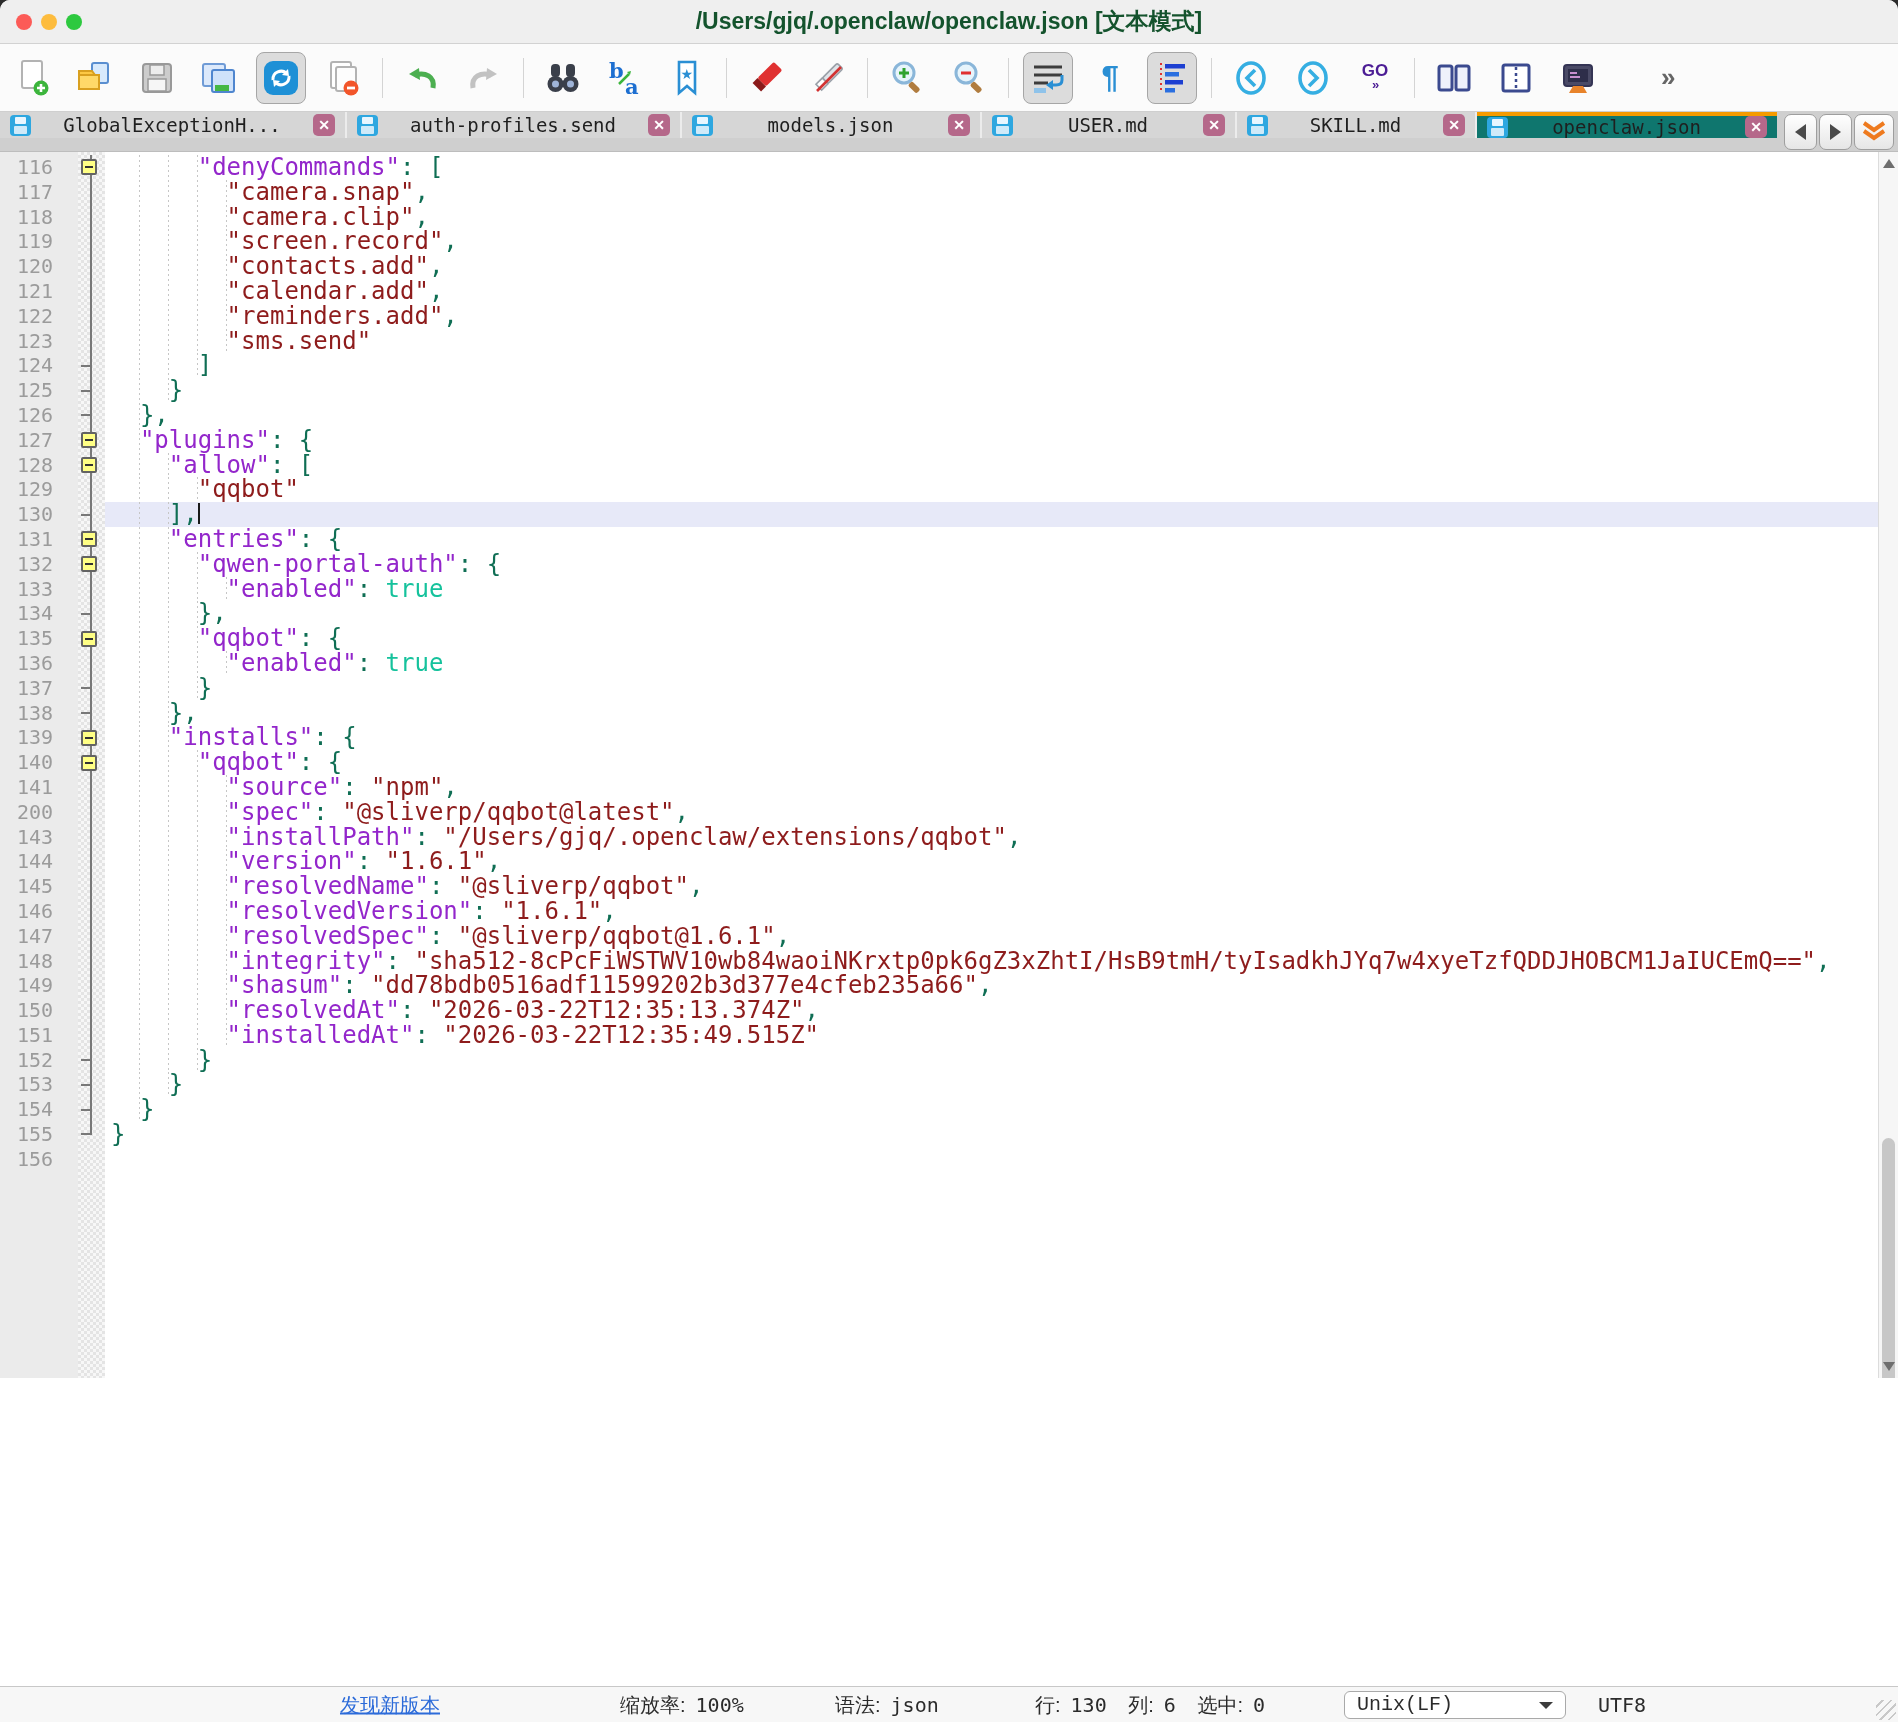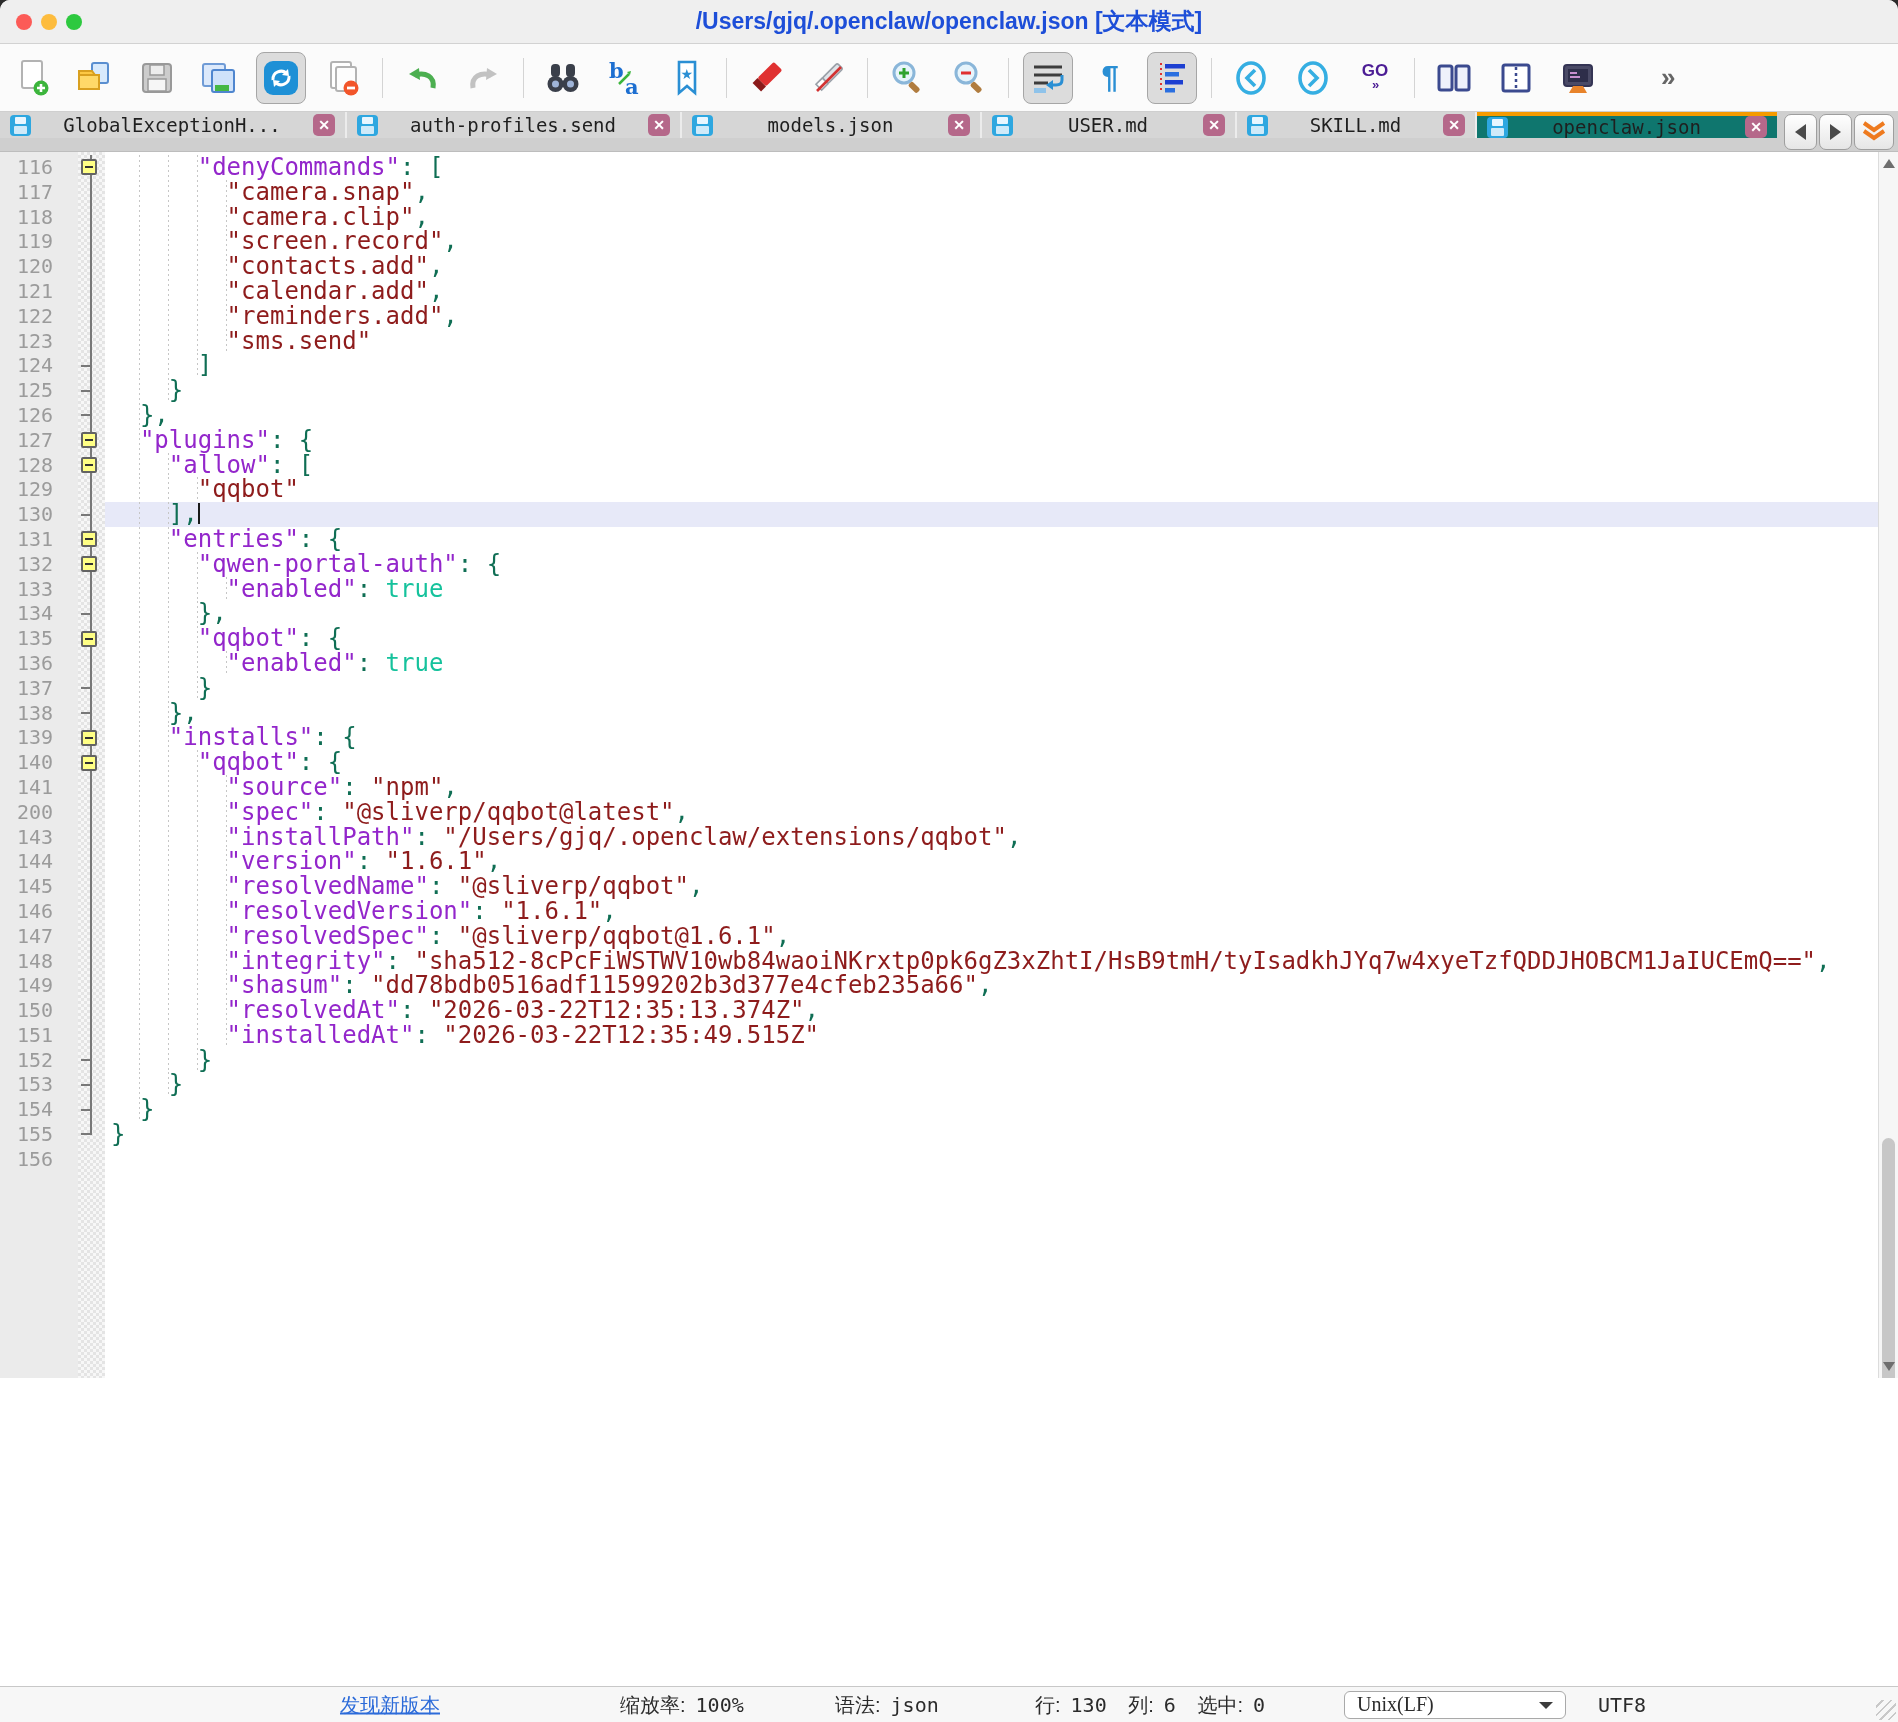--- a/index.html
+++ b/index.html
@@ -8,21 +8,21 @@
           font-family:"Liberation Sans",sans-serif;position:relative;}
 
   
   .titlebar{height:44px;background:#efefef;border-bottom:1px solid #d2d2d2;position:relative;
             display:flex;align-items:center;justify-content:center;}
   .lights{position:absolute;left:16px;top:0;height:100%;display:flex;align-items:center;gap:9px;}
   .light{width:16px;height:16px;border-radius:50%;}
   .light.r{background:#fc5b57;}
   .light.y{background:#fdbc3e;}
   .light.g{background:#2dc93f;}
-  .wtitle{font-weight:bold;font-size:23px;color:#1d4ed8;}
+  .wtitle{font-weight:bold;font-size:23px;color:#14532d;}
 
   
   .toolbar{height:68px;background:#fbfbfb;border-bottom:1px solid #cfcfcf;display:flex;align-items:center;
            padding-left:8px;gap:12px;}
   .tbtn{width:50px;height:52px;display:flex;align-items:center;justify-content:center;flex:none;border-radius:8px;}
   .tbtn.selected{background:#dcdcdc;border:1px solid #a6a6a6;}
   .tdiv{width:1px;height:40px;background:#d4d4d4;flex:none;margin:0 2px;}
   .gtext{font-weight:bold;color:#4c1d95;font-size:17px;line-height:13px;text-align:center;font-family:"Liberation Sans",sans-serif;}
   .gtext small{font-size:13px;letter-spacing:-1px;}
   .pil{color:#2a8fd4;font-size:31px;font-weight:bold;}
@@ -87,21 +87,21 @@
   .blankzone{height:308px;background:#fff;}
 
   
   .statusbar{height:36px;background:#f7f7f7;border-top:1px solid #c8c8c8;position:relative;
              font-size:20px;color:#2b2b2b;}
   .sitem{position:absolute;top:50%;transform:translateY(-50%);white-space:nowrap;}
   .slabel{font-family:"Liberation Sans",sans-serif;}
   .sval{font-family:"DejaVu Sans Mono",monospace;margin-left:10px;}
   .slink{color:#2c6bd9;text-decoration:underline;font-family:"Liberation Sans",sans-serif;}
   .eolbox{left:1344px;width:222px;height:28px;border:1px solid #a9a9a9;border-radius:6px;background:#fff;
-          display:flex;align-items:center;padding:0 12px;font-family:Liberation Serif, serif;}
+          display:flex;align-items:center;padding:0 12px;font-family:Liberation Mono, monospace;}
   .eolbox::after{content:"";margin-left:auto;width:0;height:0;border:7px solid transparent;border-top-color:#3c3c3c;
                  transform:translateY(4px);}
   .grip{position:absolute;right:2px;bottom:2px;width:20px;height:20px;
         background:repeating-linear-gradient(135deg,transparent 0 4px,#bdbdbd 4px 6px);opacity:.8;}
 </style>
 </head>
 <body>
 
 <div class="window">
 

